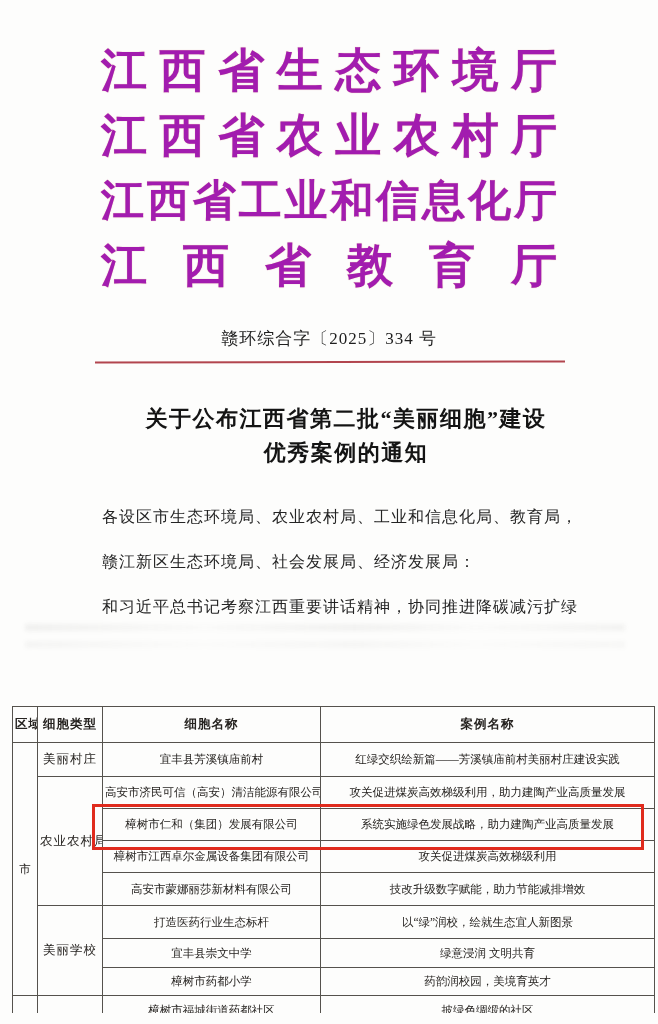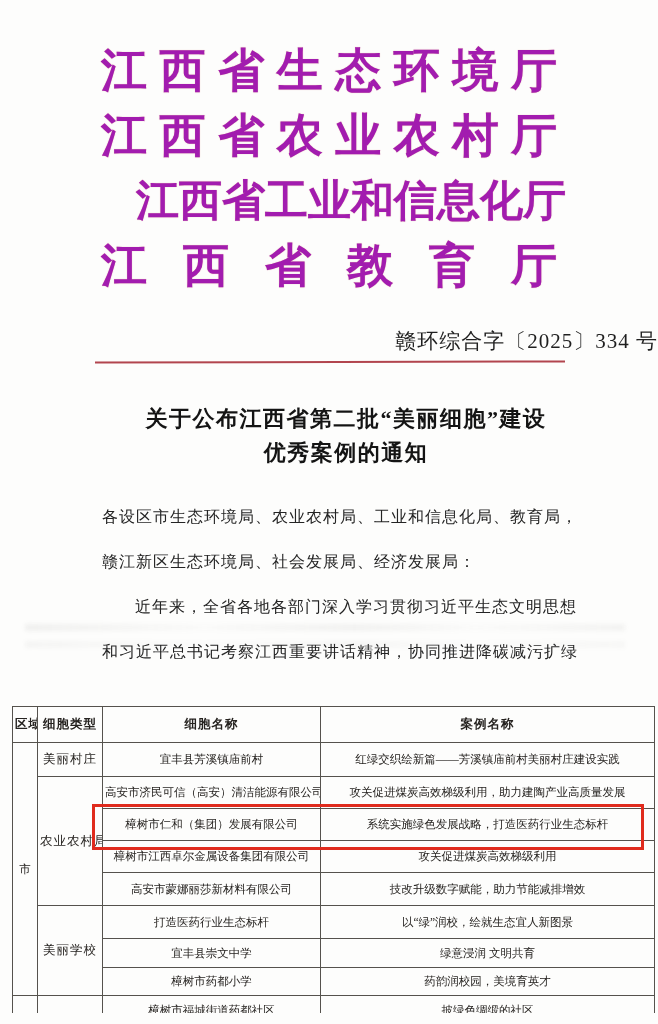--- a/index.html
+++ b/index.html
@@ -7,24 +7,24 @@
     position:relative;width:658px;height:1024px;background:#fdfdfc;
     overflow:hidden;font-family:"Liberation Serif","DejaVu Serif",serif;color:#222;
   }
   
   .agencies{position:absolute;top:38px;left:101px;width:456px;}
   .agency-line{
     font-weight:bold;font-size:46px;line-height:65px;color:#a21caf;
     text-align:justify;text-align-last:justify;white-space:nowrap;
     text-shadow:0 0 1px rgba(194,58,44,.45);
   }
-  .agency-line.tight{font-size:43px;margin-left:35px;}
+  .agency-line.tight{font-size:43px;}
   
-  .docnum{position:absolute;top:327px;left:0;width:100%;text-align:right;
-    font-size:21px;letter-spacing:1px;color:#1f1f1f;}
+  .docnum{position:absolute;top:327px;left:0;width:100%;text-align:center;
+    font-size:17px;letter-spacing:1px;color:#1f1f1f;}
   .red-rule{position:absolute;top:361px;left:95px;width:470px;height:2px;
     background:#b2454e;transform:rotate(-0.15deg);}
   
   .title{position:absolute;top:402px;left:0;width:100%;text-align:center;
     font-weight:bold;font-size:22px;line-height:34px;color:#141414;letter-spacing:1.5px;padding-left:17px;}
   
   .body-text{position:absolute;top:490px;left:94px;width:478px;
     font-size:16px;line-height:37px;color:#242424;letter-spacing:1px;}
   .body-text p{margin:8px;white-space:nowrap;}
   .body-text p.indent{text-indent:33px;}
@@ -68,21 +68,20 @@
   <div class="red-rule"></div>
 
   <div class="title">
     <div>关于公布江西省第二批“美丽细胞”建设</div>
     <div>优秀案例的通知</div>
   </div>
 
   <div class="body-text">
     <p>各设区市生态环境局、农业农村局、工业和信息化局、教育局，</p>
     <p>赣江新区生态环境局、社会发展局、经济发展局：</p>
-    <p class="indent">近年来，全省各地各部门深入学习贯彻习近平生态文明思想</p>
     <p>和习近平总书记考察江西重要讲话精神，协同推进降碳减污扩绿</p>
   </div>
 
   <div class="smudge s1"></div>
   <div class="smudge s2"></div>
 
   <div class="table-clip">
     <table class="cases">
       <colgroup>
         <col class="c-region">
@@ -103,21 +102,21 @@
         <td>宜丰县芳溪镇庙前村</td>
         <td>红绿交织绘新篇——芳溪镇庙前村美丽村庄建设实践</td>
       </tr>
       <tr class="h-r2">
         <td class="type-cell" rowspan="4">农业农村局</td>
         <td>高安市济民可信（高安）清洁能源有限公司</td>
         <td>攻关促进煤炭高效梯级利用，助力建陶产业高质量发展</td>
       </tr>
       <tr class="h-r3">
         <td>樟树市仁和（集团）发展有限公司</td>
-        <td>系统实施绿色发展战略，打造医药行业生态标杆</td>
+        <td>系统实施绿色发展战略，助力建陶产业高质量发展</td>
       </tr>
       <tr class="h-r4">
         <td>樟树市江西卓尔金属设备集团有限公司</td>
         <td>攻关促进煤炭高效梯级利用</td>
       </tr>
       <tr class="h-r5">
         <td>高安市蒙娜丽莎新材料有限公司</td>
         <td>技改升级数字赋能，助力节能减排增效</td>
       </tr>
       <tr class="h-r6">

